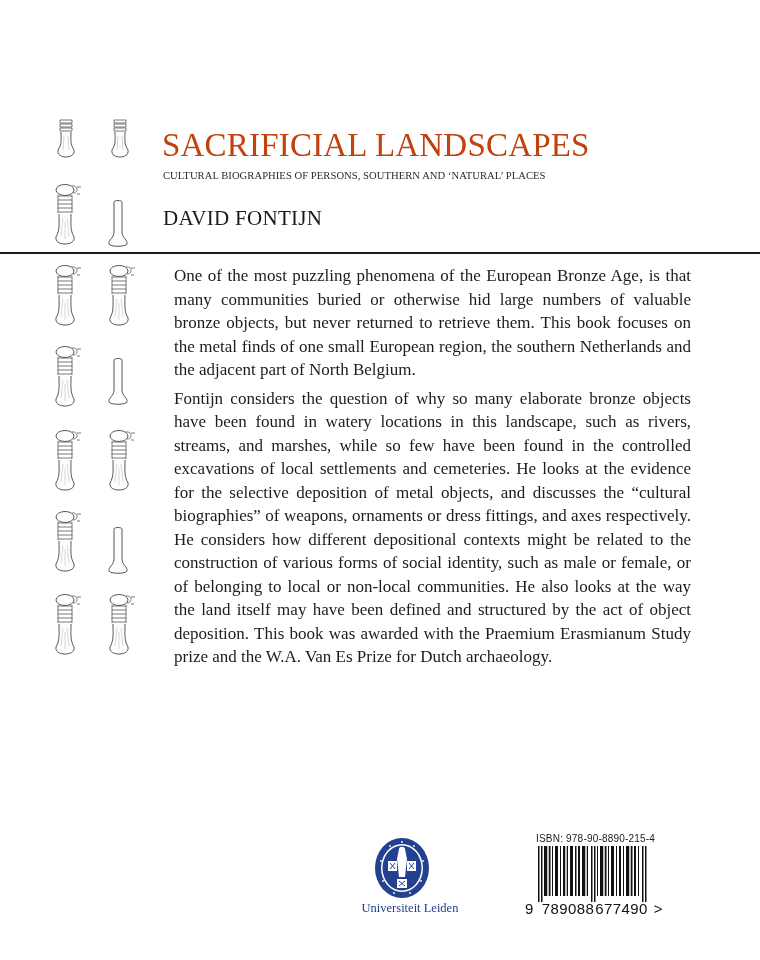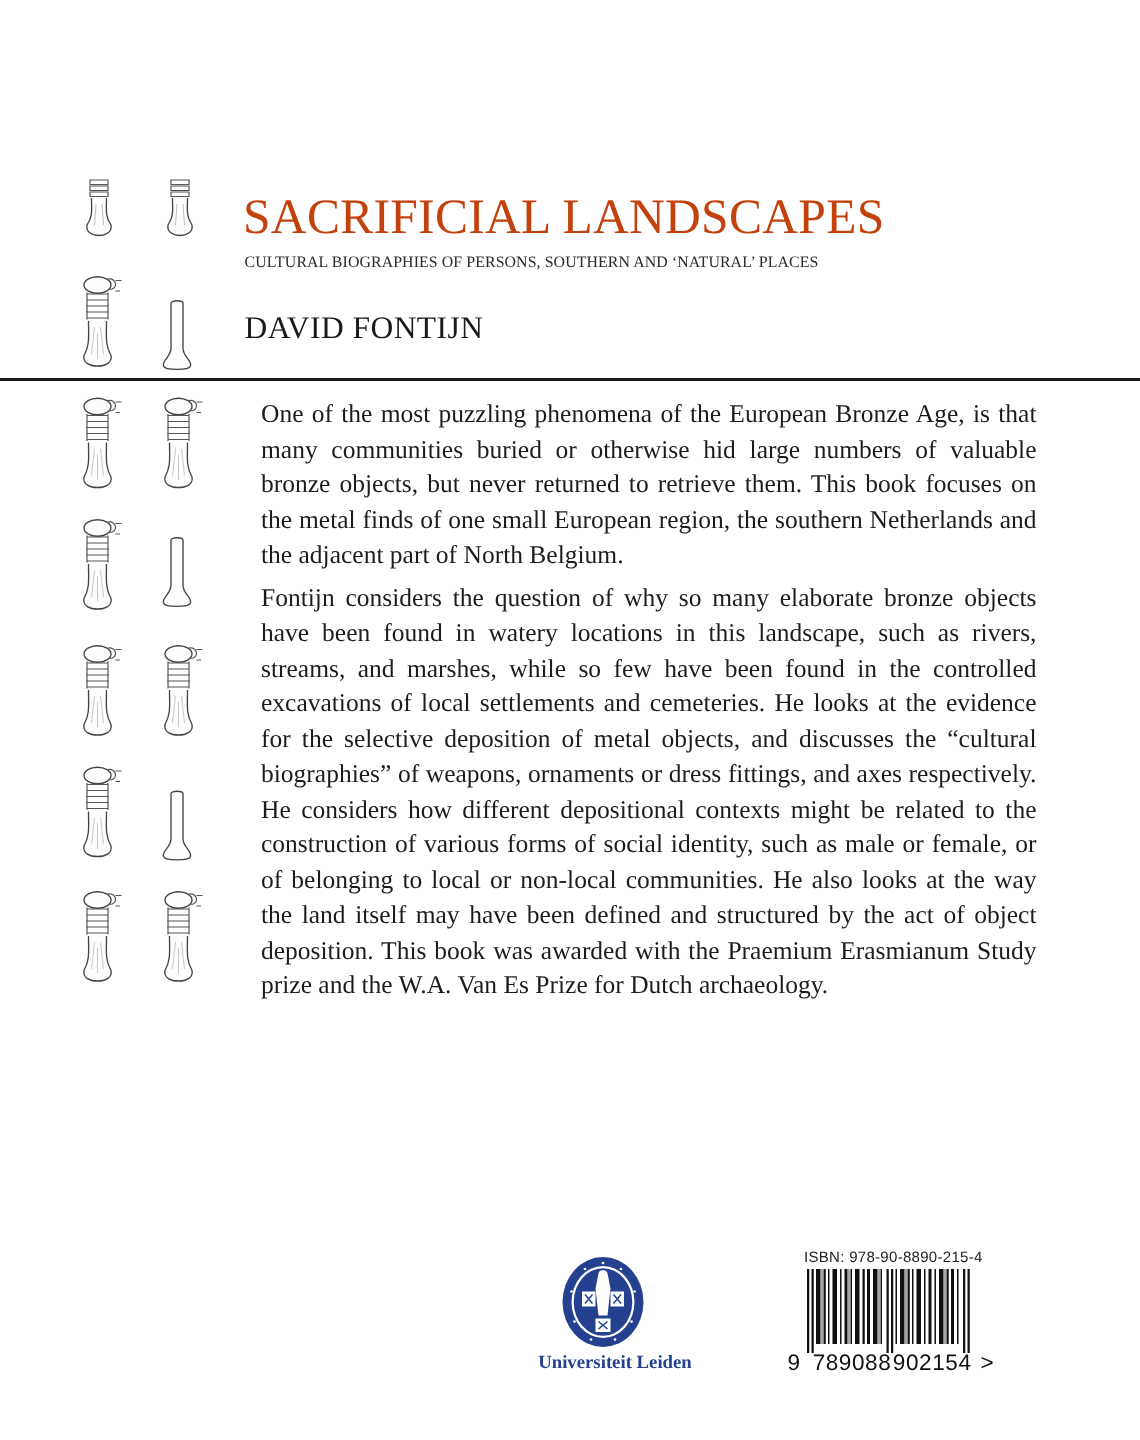--- a/index.html
+++ b/index.html
@@ -26,21 +26,21 @@
       position: absolute; left: 0; top: 252px; width: 760px; height: 2px; background: #1c1c1c;
     }
     .blurb {
       position: absolute; left: 163px; top: 264px; width: 517px;
       font-size: 17px; line-height: 23.5px; color: #1c1c1c; text-align: justify; margin-left: 11px;
     }
     .blurb p { margin: 0 0 5px 0; }
     .emblem { position: absolute; left: 374px; top: 837px; }
     .uni-name {
       position: absolute; left: 340px; top: 900px; width: 140px; text-align: center;
-      font-size: 12.5px; font-weight: bold; color: #23418f; line-height: 16px;
+      font-size: 12.5px; font-weight: normal; color: #23418f; line-height: 16px;
     }
     .isbn-label {
       position: absolute; left: 536px; top: 833px;
       font-family: "Liberation Sans", "DejaVu Sans", sans-serif; font-size: 10px; color: #222;
       letter-spacing: 0.2px; line-height: 12px; white-space: nowrap;
     }
     .barcode { position: absolute; left: 538px; top: 846px; }
     .isbn-digits {
       position: absolute; left: 525px; top: 900px;
       font-family: "Liberation Sans", "DejaVu Sans", sans-serif; font-size: 15px; color: #111;
@@ -226,14 +226,14 @@
     <g fill="#888">
       <rect x="9.5" y="0" width="1" height="50"></rect>
         <rect x="27.5" y="0" width="1" height="50"></rect>
       <rect x="47.5" y="0" width="1" height="50"></rect>
         <rect x="65.5" y="0" width="1" height="50"></rect>
       <rect x="91.5" y="0" width="1" height="50"></rect>
     </g>
   </svg>
 </div>
 <div class="isbn-digits">
-  <span class="lead">9</span><span class="grp">789088</span><span>902154</span><span class="arrow">&gt;</span>
+  <span class="lead">9</span><span class="grp">789088</span><span>677490</span><span class="arrow">&gt;</span>
 </div>
 
 </body></html>

